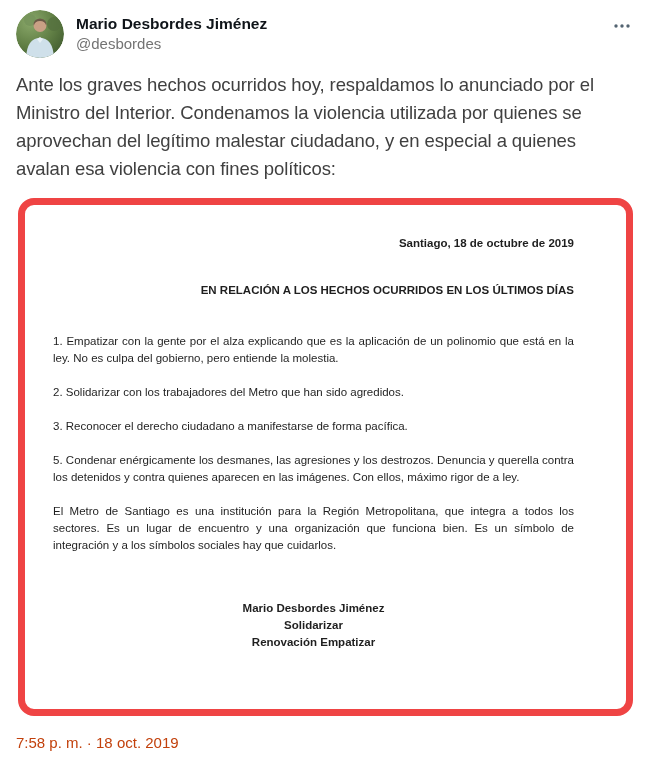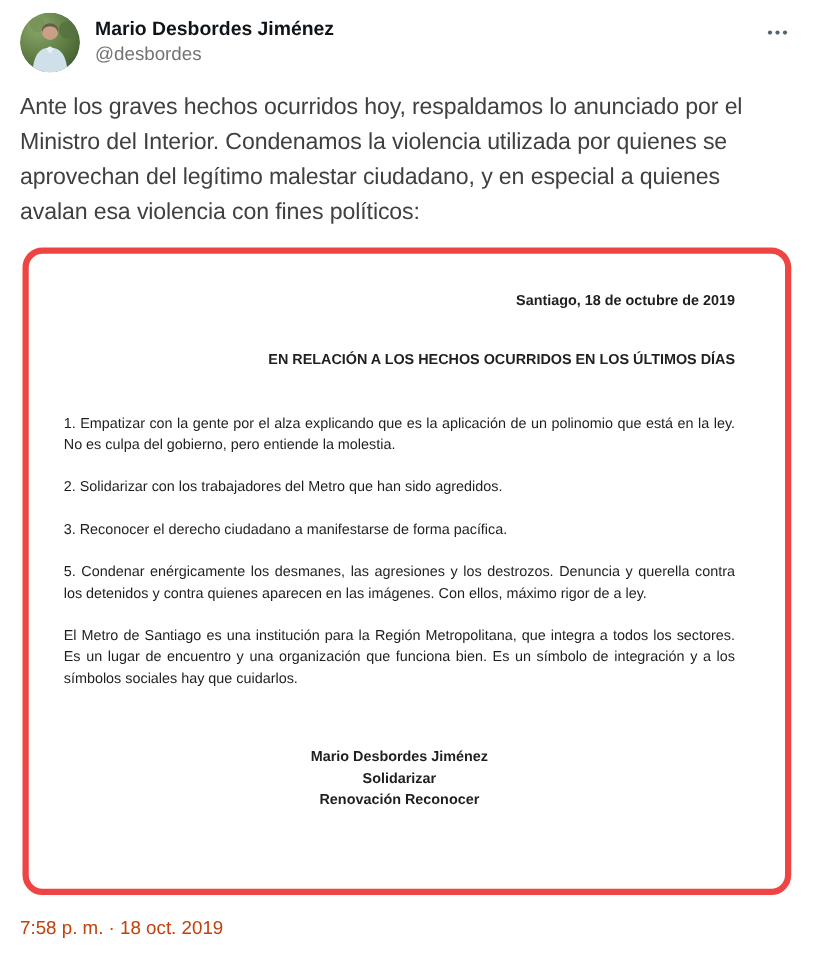--- a/index.html
+++ b/index.html
@@ -36,24 +36,24 @@
     margin-top:13px;
     font-size:18.5px; line-height:28px;
     color:#404040;
     letter-spacing:-0.1px;
   }
 
   
   .doc-card {
     margin-top:15px; margin-left:2px;
     width:615px; height:518px;
-    border:5px solid #ef4444;
+    border:7px solid #ef4444;
     border-radius:16px;
     background:#ffffff;
-    padding:30px 40px 14px 28px;
+    padding:30px 52px 14px 28px;
     cursor:pointer;
     overflow:hidden;
   }
   .doc {
     font-size:11.5px; line-height:17px;
     color:#1f1f1f;
   }
   .doc-date   { text-align:right;  font-weight:700; margin-bottom:30px; }
   .doc-heading{ text-align:right; font-weight:700; margin-bottom:34px; }
   .doc-item   { text-align:justify; margin-bottom:17px; }
@@ -116,20 +116,20 @@
       <div class="doc-date">Santiago, 18 de octubre de 2019</div>
       <div class="doc-heading">EN RELACIÓN A LOS HECHOS OCURRIDOS EN LOS ÚLTIMOS DÍAS</div>
       <p class="doc-item">1. Empatizar con la gente por el alza explicando que es la aplicación de un polinomio que está en la ley. No es culpa del gobierno, pero entiende la molestia.</p>
       <p class="doc-item">2. Solidarizar con los trabajadores del Metro que han sido agredidos.</p>
       <p class="doc-item">3. Reconocer el derecho ciudadano a manifestarse de forma pacífica.</p>
       <p class="doc-item">5. Condenar enérgicamente los desmanes, las agresiones y los destrozos. Denuncia y querella contra los detenidos y contra quienes aparecen en las imágenes. Con ellos, máximo rigor de a ley.</p>
       <p class="doc-closing">El Metro de Santiago es una institución para la Región Metropolitana, que integra a todos los sectores. Es un lugar de encuentro y una organización que funciona bien. Es un símbolo de integración y a los símbolos sociales hay que cuidarlos.</p>
       <div class="doc-signature">
         <div>Mario Desbordes Jiménez</div>
         <div>Solidarizar</div>
-        <div>Renovación Reconocer</div>
+        <div>Renovación Empatizar</div>
       </div>
     </div>
   </div>
 
   <div class="tweet-timestamp">7:58 p. m. · 18 oct. 2019</div>
 
 </article>
 
 </body></html>

